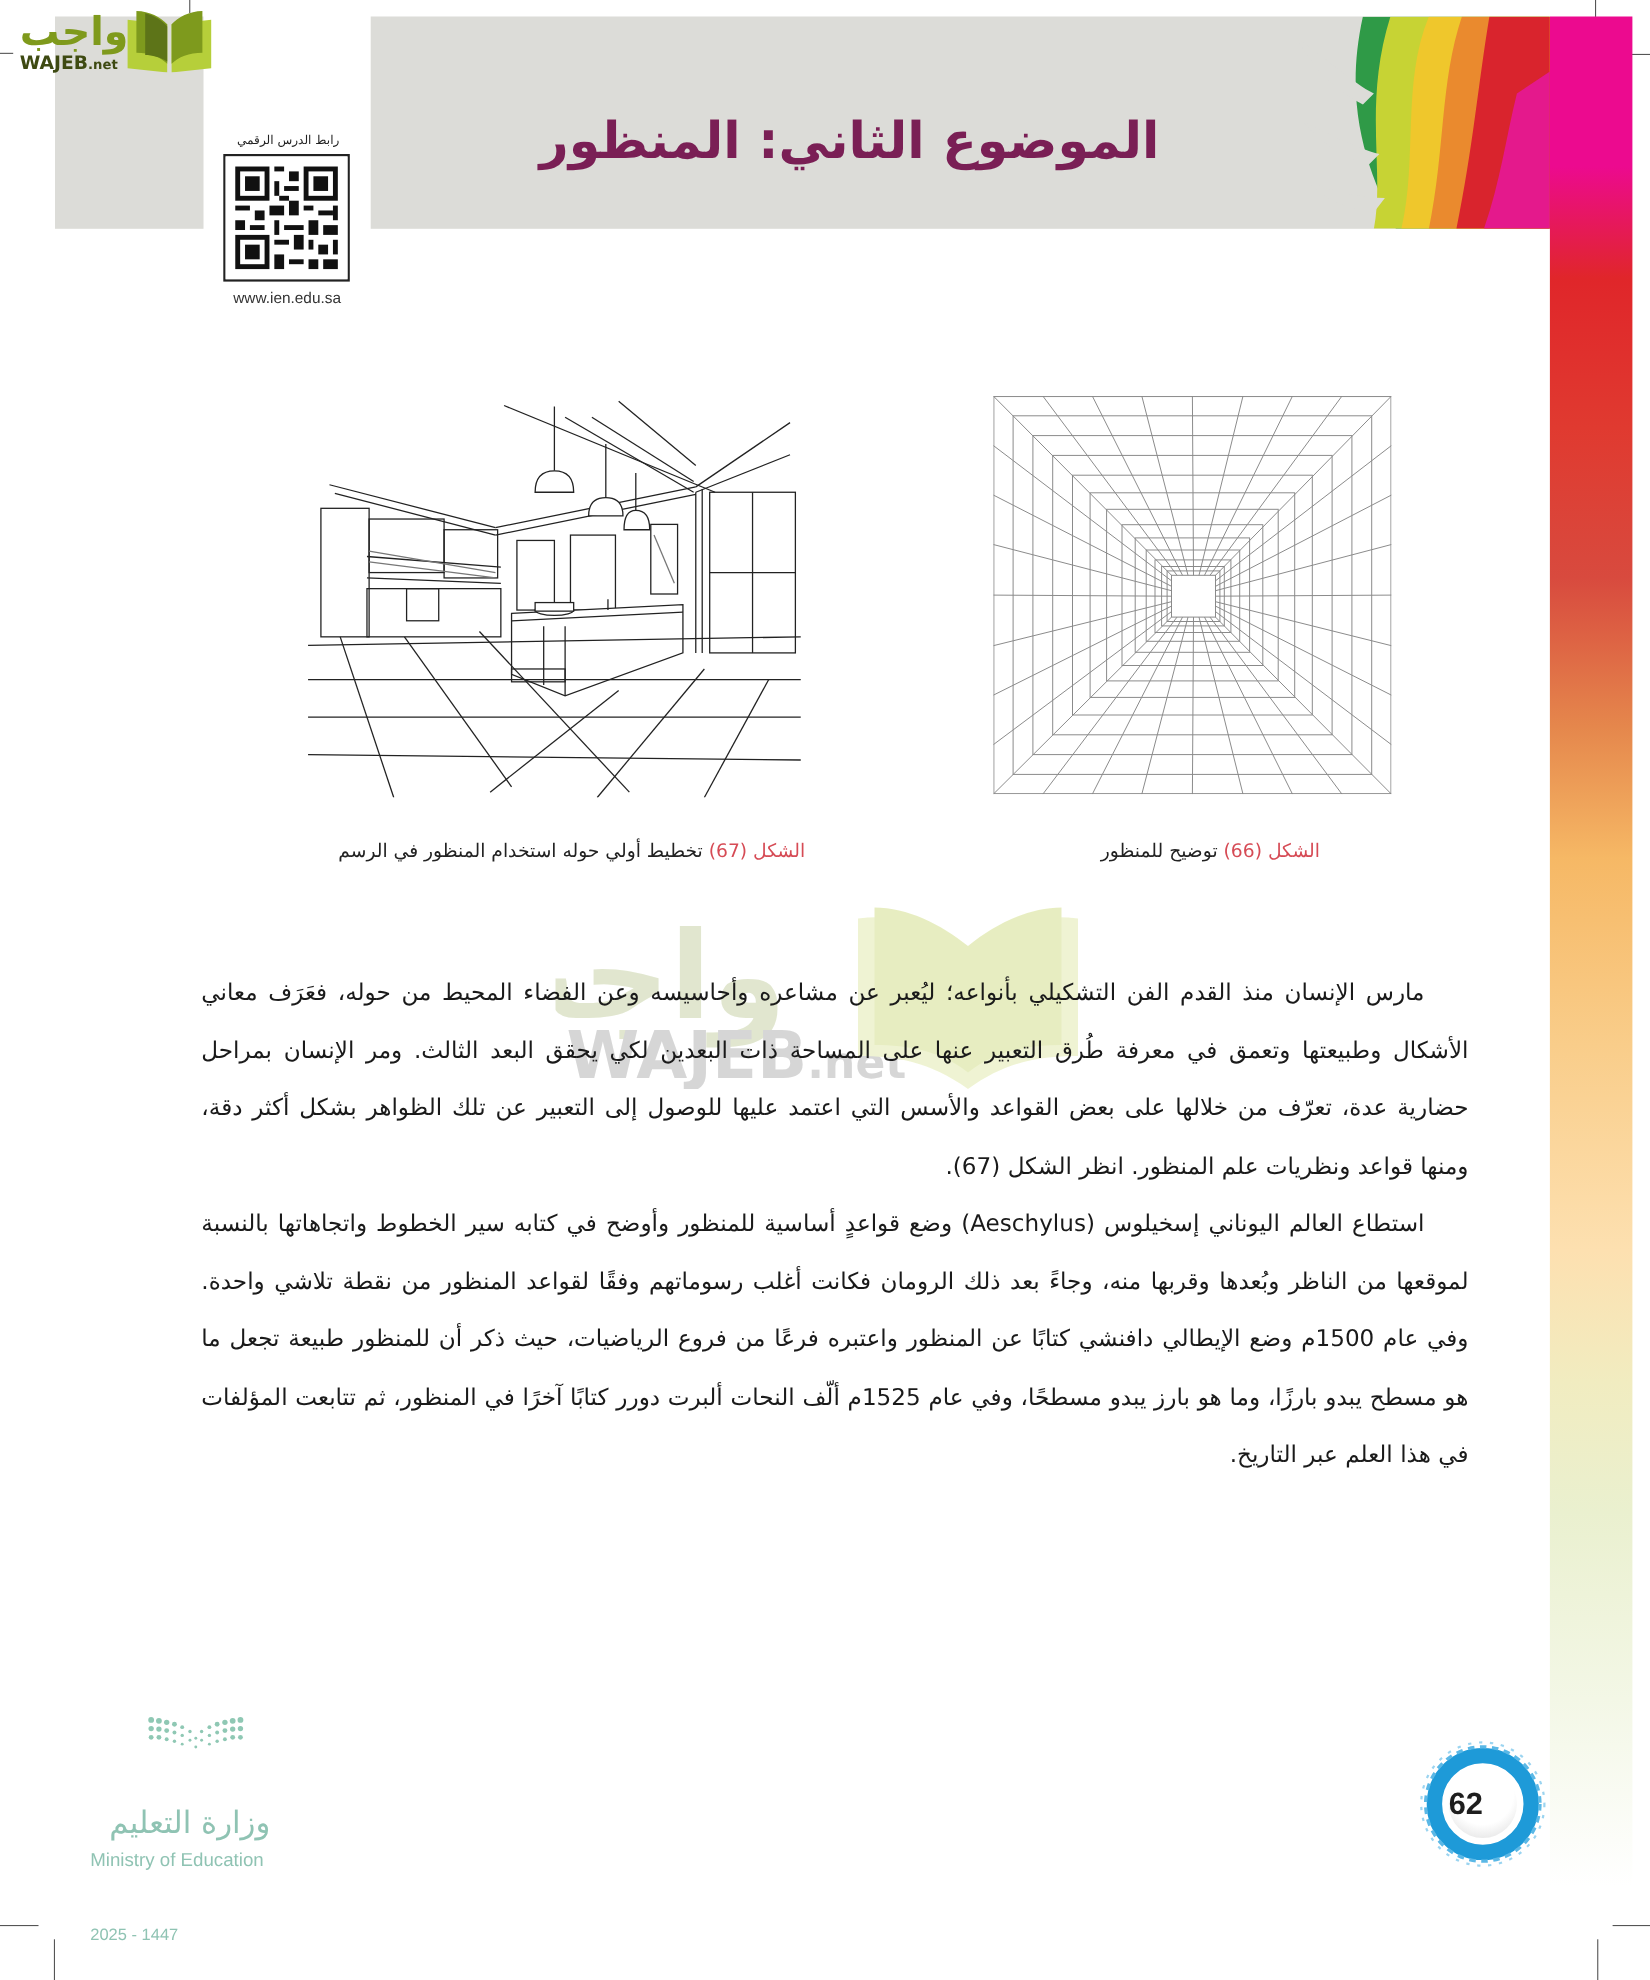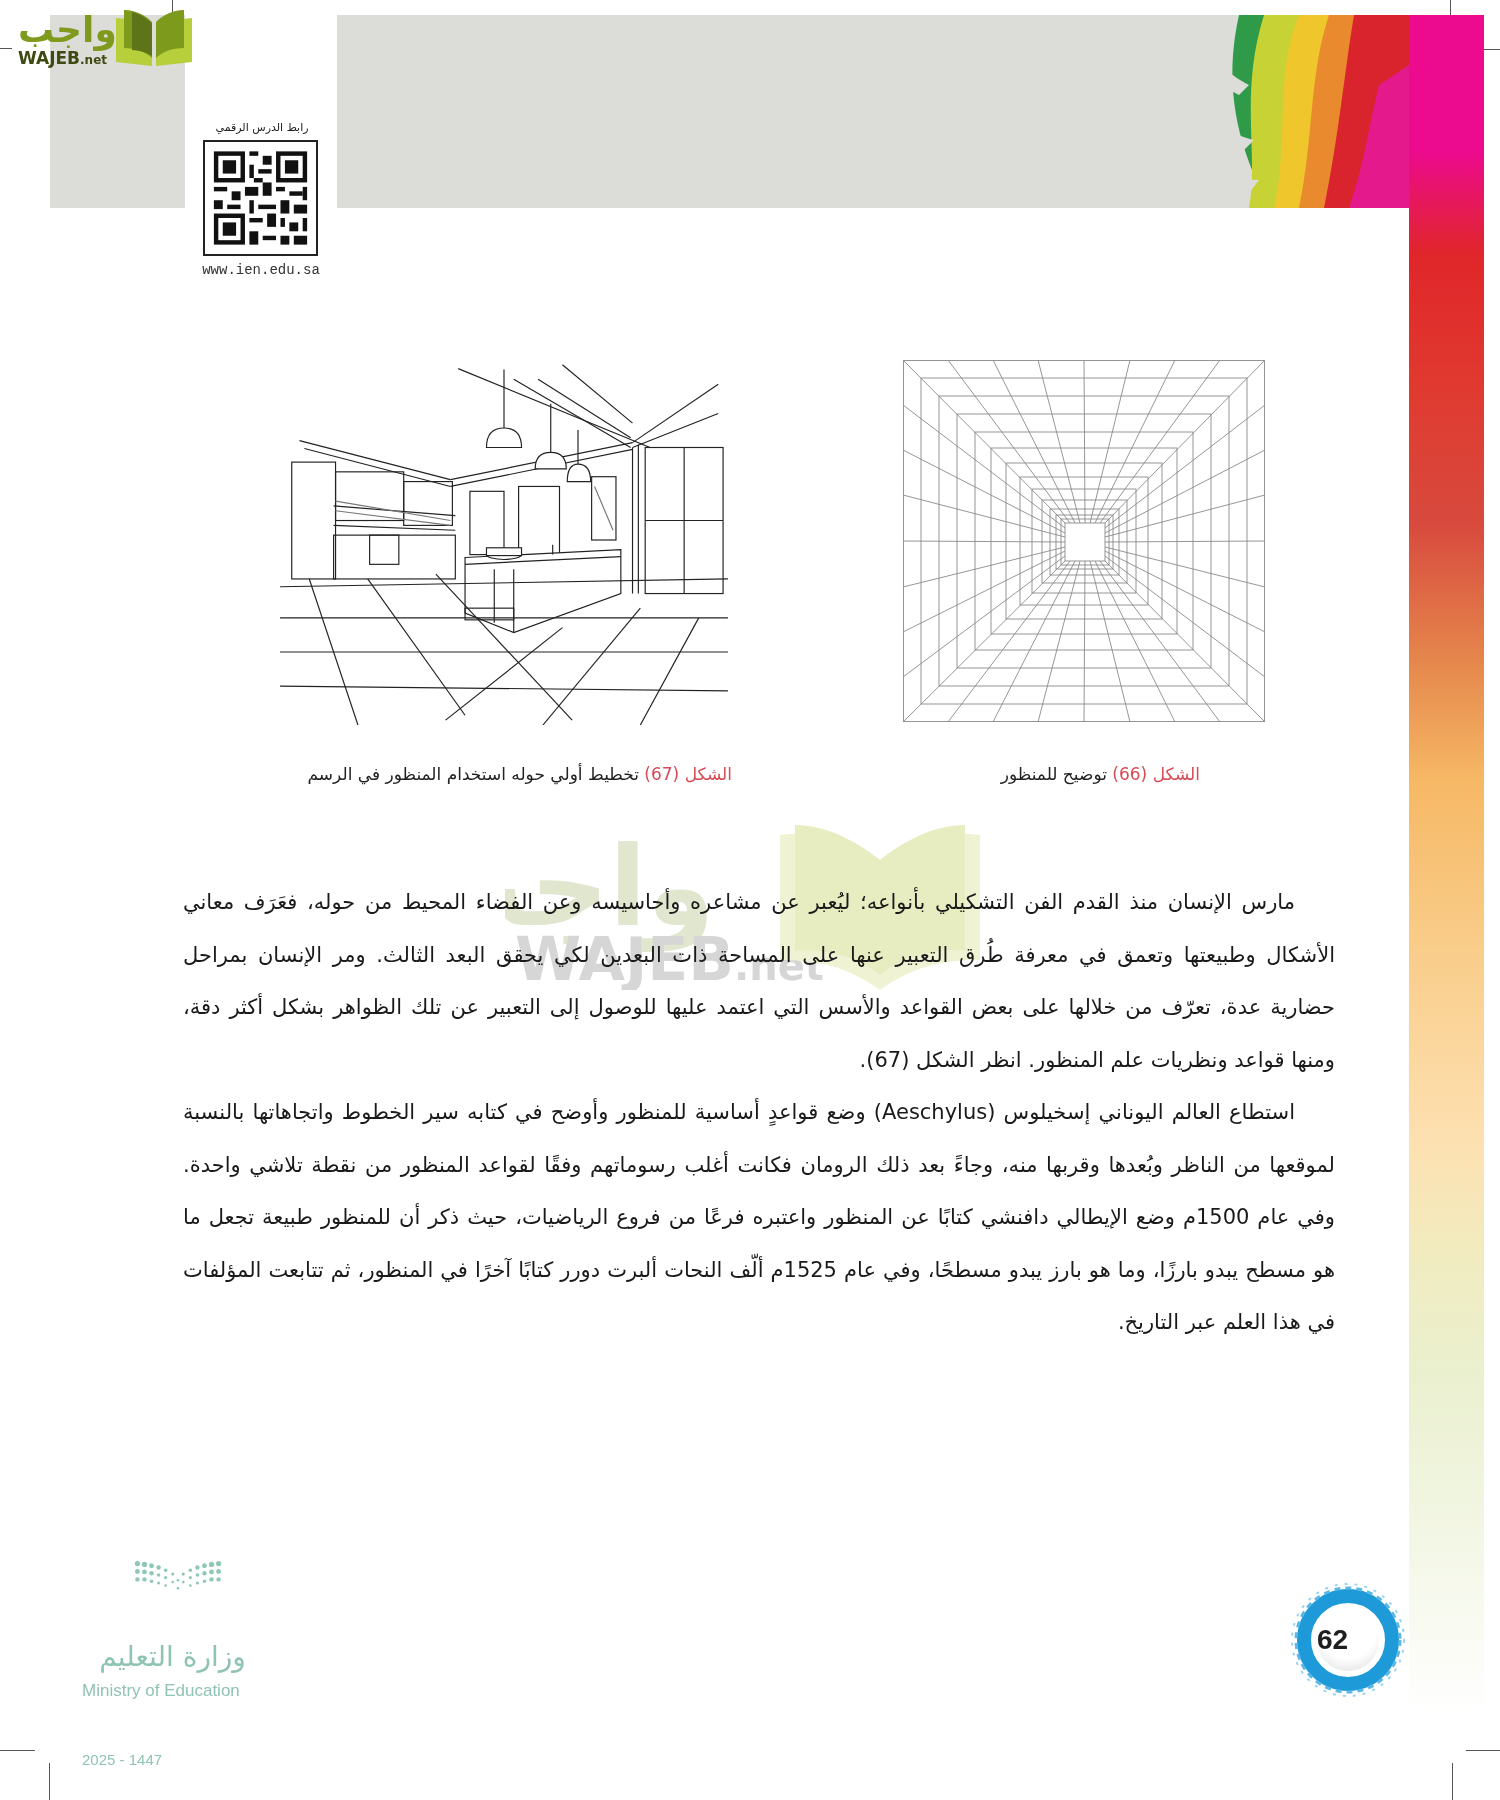--- a/index.html
+++ b/index.html
@@ -31,21 +31,21 @@
 
   
   .wm-logo { left: 8px; top: 8px; width: 182px; height: 62px; }
   .wm-ar { left: 10px; top: 4px; font-size: 36px; font-weight: bold; color: #7f9a1c; direction: rtl; line-height: 1; }
   .wm-en { left: 10px; top: 42px; font-size: 17px; font-weight: bold; color: #3e4a12; line-height: 1; }
   .wm-en small { font-size: 12px; }
 
   
   .qr-label { left: 205px; top: 121px; width: 114px; text-align: center; direction: rtl; font-size: 11px; color: #222; }
   .qr-box { left: 203px; top: 140px; width: 115px; height: 116px; border: 2px solid #222; box-sizing: border-box; background: #fff; }
-  .qr-url { left: 196px; top: 262px; width: 130px; text-align: center; font-size: 14px; color: #333; font-family: Liberation Mono, monospace; }
+  .qr-url { left: 196px; top: 262px; width: 130px; text-align: center; font-size: 14px; color: #333; font-family: Liberation Sans, sans-serif; }
 
   
   .fig-kitchen { left: 268px; top: 355px; width: 472px; height: 370px; }
   .fig-grid { left: 903px; top: 360px; width: 362px; height: 362px; }
   .caption {
     top: 764px; direction: rtl; font-size: 17px; color: #222; white-space: nowrap;
     font-family: "DejaVu Sans", sans-serif;
   }
   .caption .num { color: #d64b55; }
   .cap66 { right: 300px; }
@@ -98,20 +98,21 @@
     <path d="M60,0 L230,0 L230,193 L90,193 C70,150 40,90 60,0Z" fill="#2f9a47"></path>
     <path d="M85,0 L230,0 L230,193 L70,193 C80,140 60,80 85,0Z" fill="#c7d334"></path>
     <path d="M120,0 L230,0 L230,193 L95,193 C110,130 95,60 120,0Z" fill="#efc72c"></path>
     <path d="M150,0 L230,0 L230,193 L120,193 C135,120 130,60 150,0Z" fill="#ea8a2e"></path>
     <path d="M175,0 L230,0 L230,193 L145,193 C160,120 165,60 175,0Z" fill="#d9242d"></path>
     <path d="M200,70 L230,50 L230,193 L170,193 C185,150 190,110 200,70Z" fill="#e4198c"></path>
     <path d="M0,20 C30,40 50,60 70,70 L60,80 C40,70 20,55 0,20Z" fill="#dcdcd8"></path>
     <path d="M5,95 C35,110 55,120 75,125 L65,135 C45,130 25,118 5,95Z" fill="#dcdcd8"></path>
     <path d="M10,150 C35,160 60,165 80,165 L70,178 C50,176 30,170 10,150Z" fill="#dcdcd8"></path>
   </svg>
+  <div class="page-title" style="top:90px;">الموضوع الثاني: المنظور</div>
 </div>
 
 <div class="abs wm-logo">
   <div class="abs wm-ar">واجب</div>
   <div class="abs wm-en"><span>WAJEB</span><small>.net</small></div>
   <svg class="abs" style="left:106px;top:0;" width="80" height="58" viewBox="0 0 80 58">
     <path d="M2,10 L38,14 L38,58 L2,54Z" fill="#b6cf3a"></path>
     <path d="M78,10 L42,14 L42,58 L78,54Z" fill="#b6cf3a"></path>
     <path d="M10,2 C22,2 32,8 38,14 L38,50 C32,44 22,40 10,40Z" fill="#7e9a1d"></path>
     <path d="M70,2 C58,2 48,8 42,14 L42,50 C48,44 58,40 70,40Z" fill="#7e9a1d"></path>

